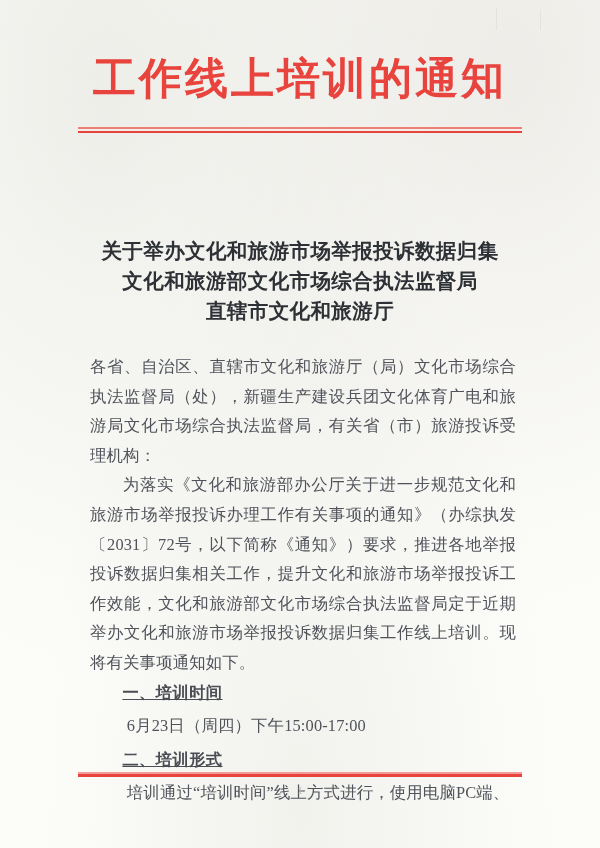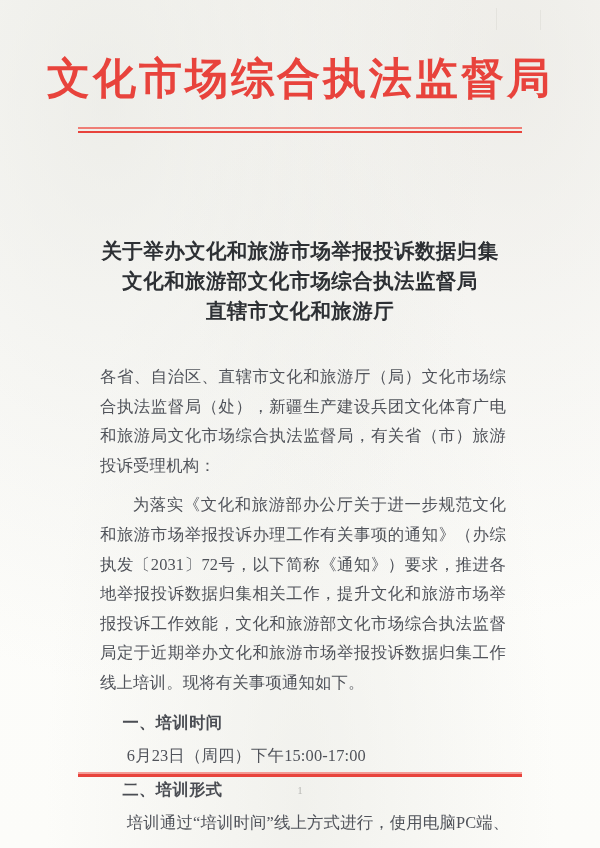--- a/index.html
+++ b/index.html
@@ -110,33 +110,34 @@
     width: 426px;
     font-family: "Liberation Serif", "DejaVu Serif", serif;
     font-size: 16.4px;
     line-height: 29.6px;
     color: #50535a;
     letter-spacing: 0.15px;
   }
   .para {
     text-align: justify;
     text-justify: inter-character;
-    margin: 10px;
+    margin: 0;
   }
   .para.indent { text-indent: 2em; }
 
   .heading {
     font-family: "Liberation Sans", "DejaVu Sans", sans-serif;
     font-weight: 700;
     font-size: 16.2px;
     line-height: 29.6px;
     color: #4a4d53;
     text-indent: 2em;
     margin: 0;
     letter-spacing: 0.5px;
+    text-decoration: underline;
   }
   .line-indent {
     text-indent: 2em;
     margin: 4px;
     white-space: nowrap;
   }
 
   
   .footer-rule {
     position: absolute;
@@ -173,21 +174,21 @@
 <div class="page">
 
   <div class="paper-grain"></div>
 
   <div class="scan-marks">
     <i class="a"></i>
       <i class="b"></i>
   </div>
 
   <div class="letterhead">
-    <div class="letterhead-title">文化市场综合执法监督局</div>
+    <div class="letterhead-title">工作线上培训的通知</div>
   </div>
 
   <div class="rule-group">
     <div class="r1"></div>
     <div class="r2"></div>
   </div>
 
   <div class="doc-title">
     <div>关于举办文化和旅游市场举报投诉数据归集</div>
     <div>文化和旅游部文化市场综合执法监督局</div>

